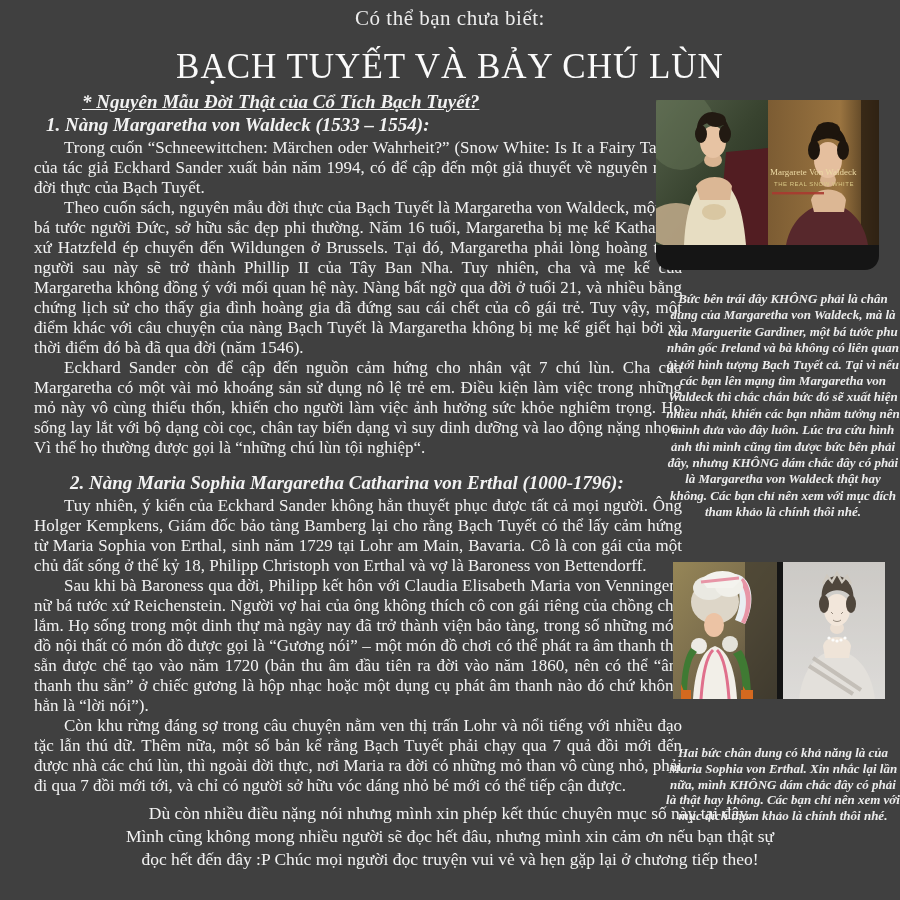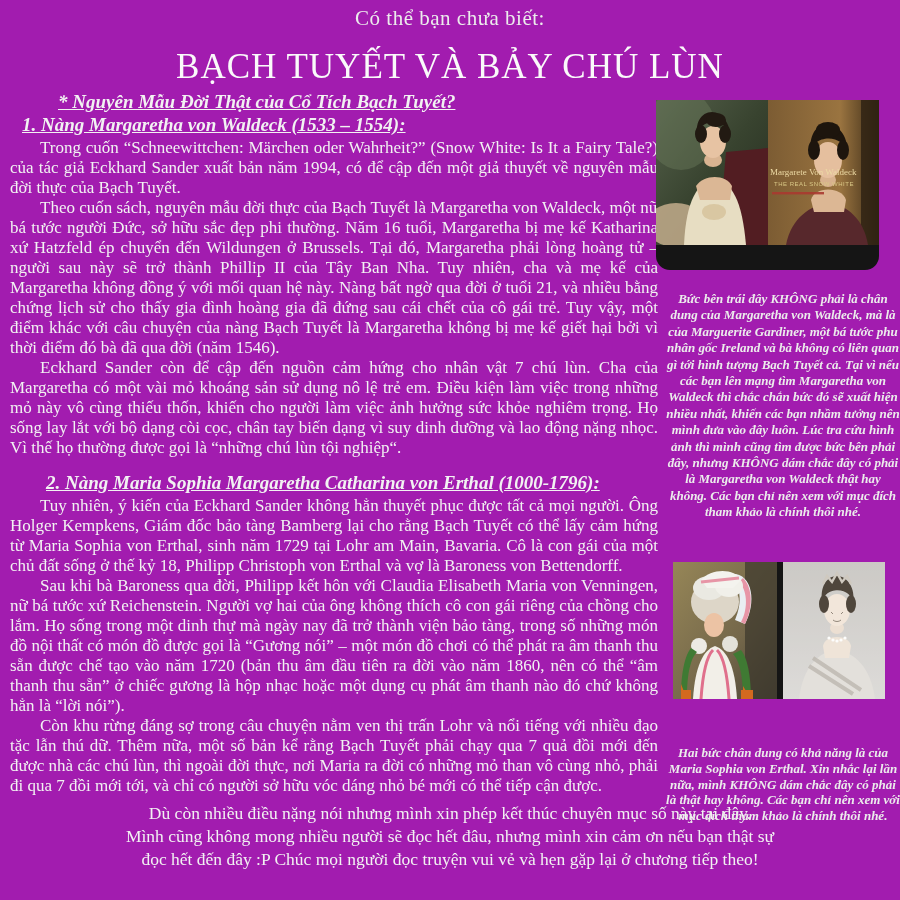--- a/index.html
+++ b/index.html
@@ -1,46 +1,45 @@
 <!DOCTYPE html>
 <html><head>
 <meta charset="utf-8">
 <style>
   html,body{margin:0;padding:0;background:#1a1a1a;}
   .page{
     position:relative;
     width:900px;height:900px;
     margin:0 auto;
-    background:#a21caf;
+    background:#404040;
     color:#f2f2f2;
     font-family:"Liberation Serif", serif;
     overflow:hidden;
   }
   .header{ text-align:center; padding-top:6px; }
   .pretitle{
     font-size:21px; letter-spacing:.5px; color:#ececec;
   }
   .main-title{
     font-size:35px; letter-spacing:1px; margin-top:16px; color:#fafafa;
   }
   .text-col{
     position:relative;
     width:648px;
-    padding-left:10px;
+    padding-left:34px;
     margin-top:4px;
   }
   .subtitle{
     font-weight:bold; font-style:italic; font-size:19px;
     text-decoration:underline;
     margin:2px 0 1px 48px;
   }
   .section-heading{
     font-weight:bold; font-style:italic; font-size:19px;
     margin:1px 0 2px 12px;
-    text-decoration:underline;
   }
   .section-heading.h2{ margin-left:36px; margin-top:14px; }
   .para{
     font-size:17px; line-height:20px;
     text-align:justify; text-indent:30px;
     margin:0;
   }
   .closing{
     margin-top:6px;
     text-align:center;

